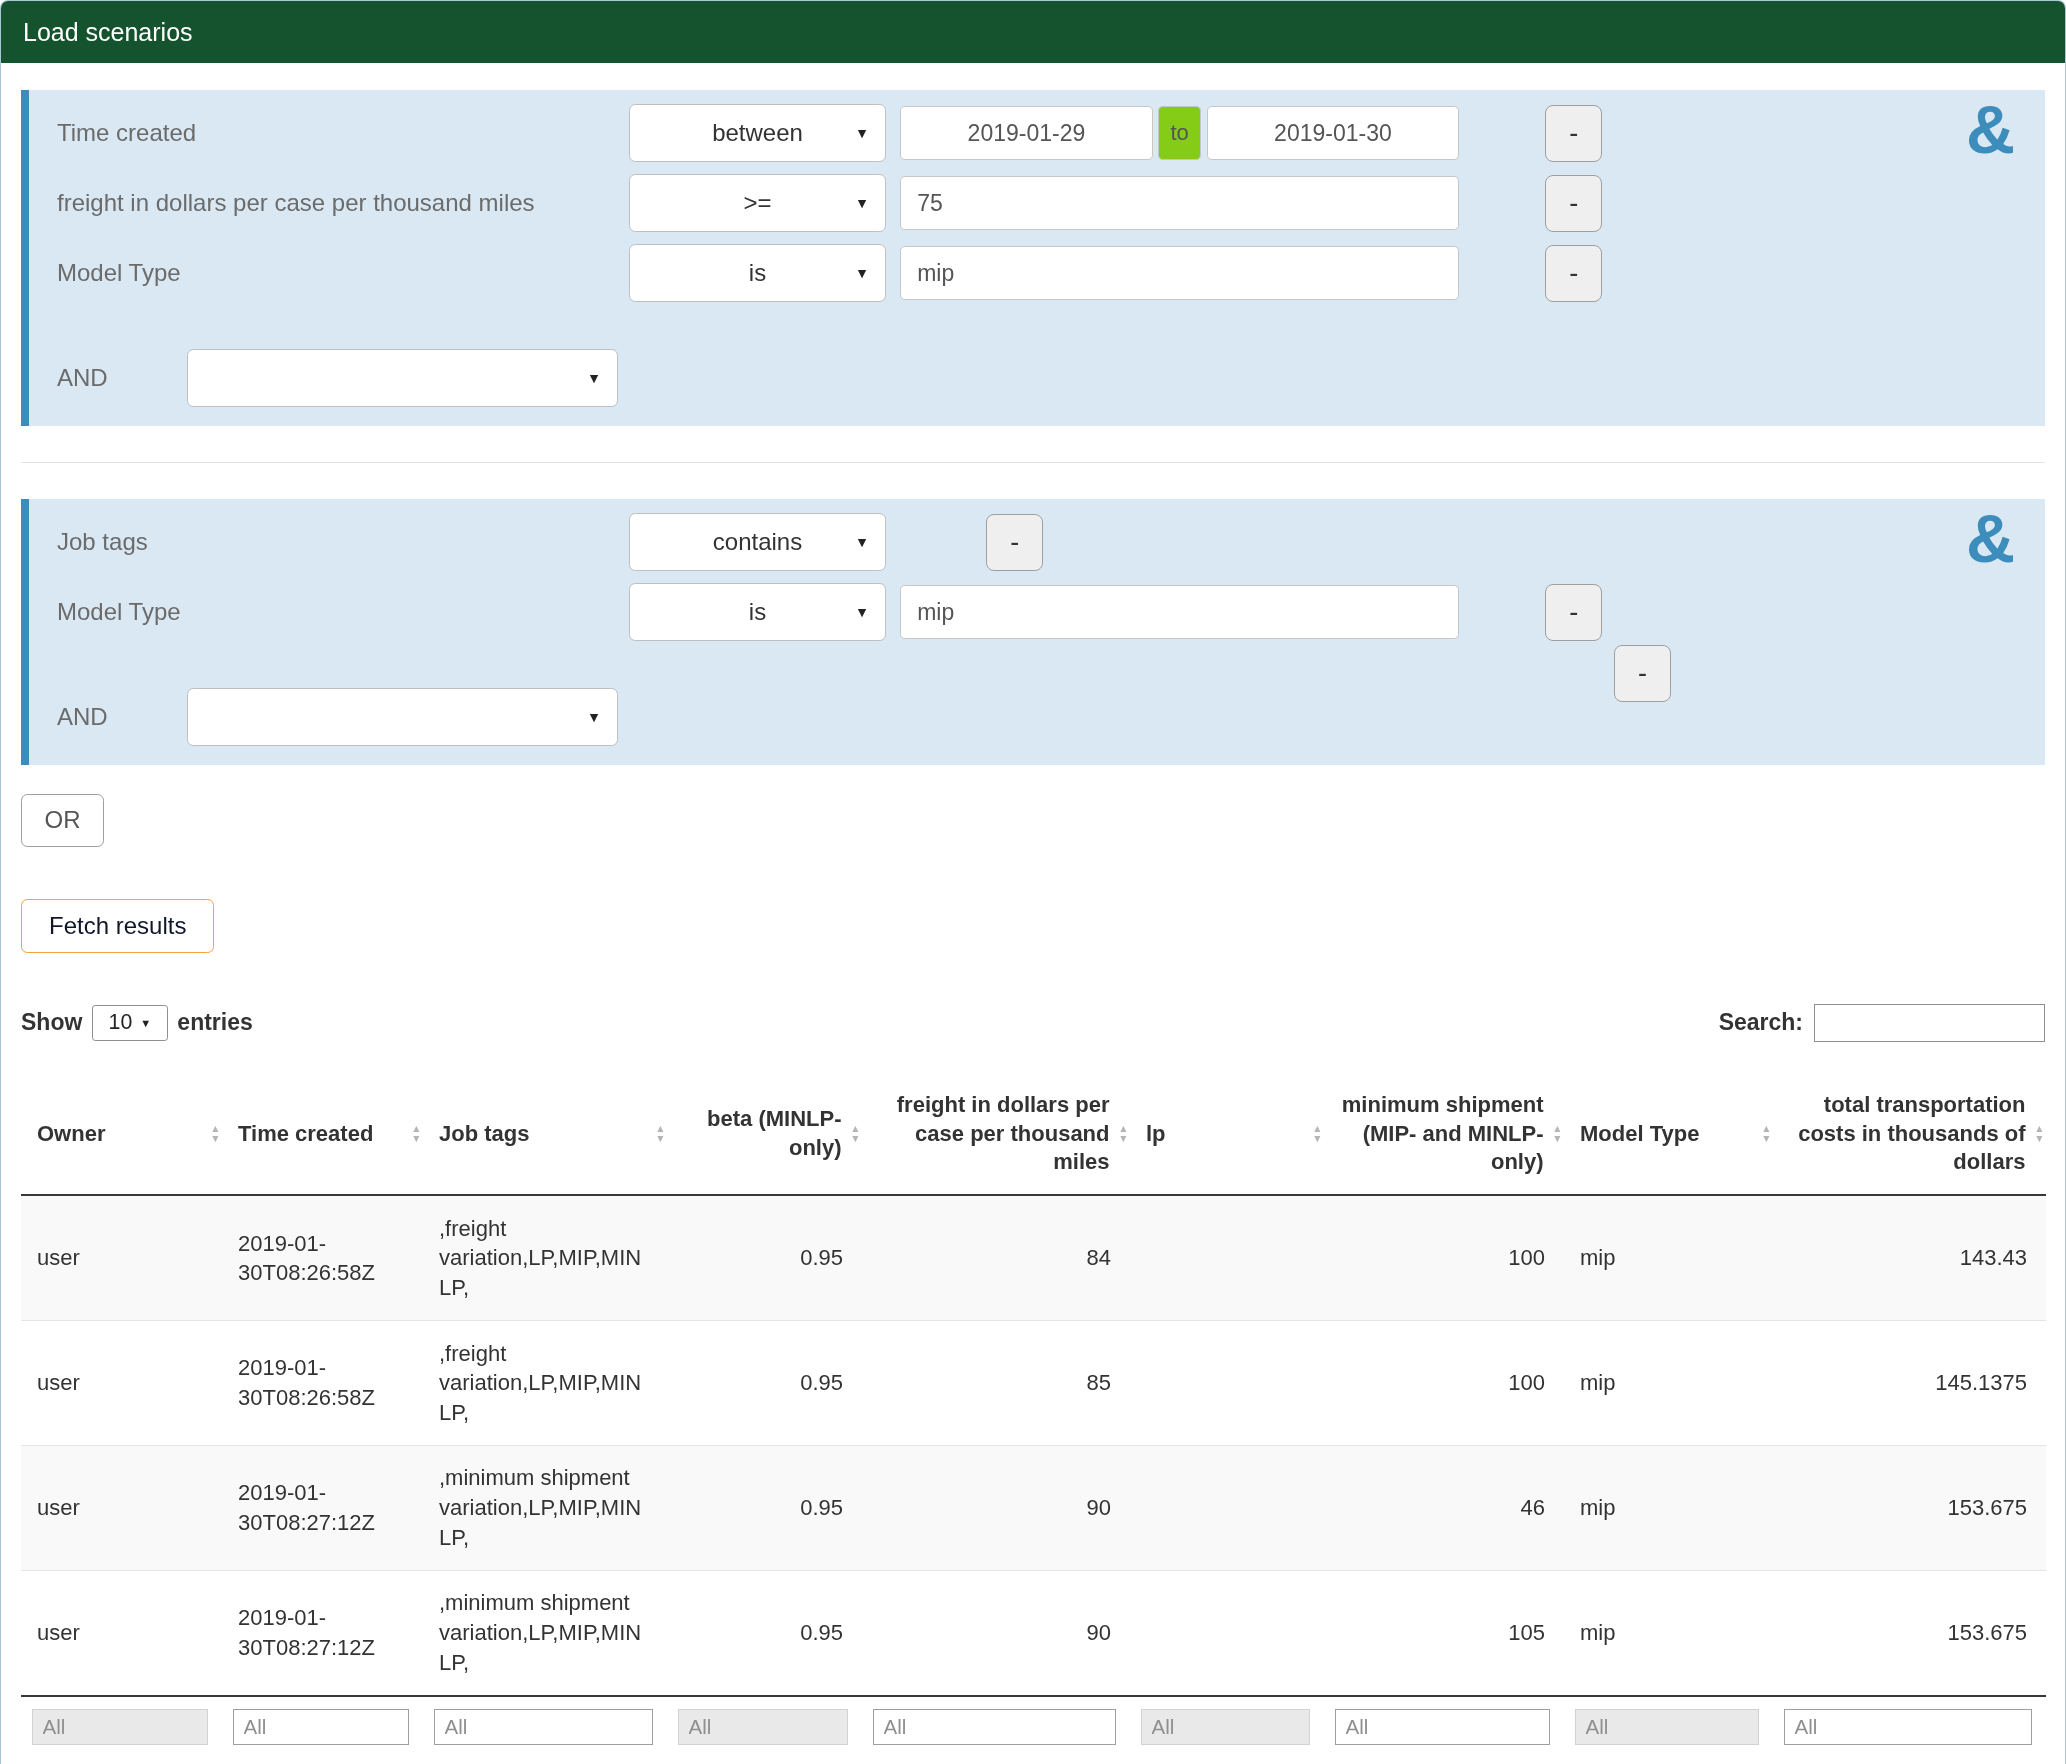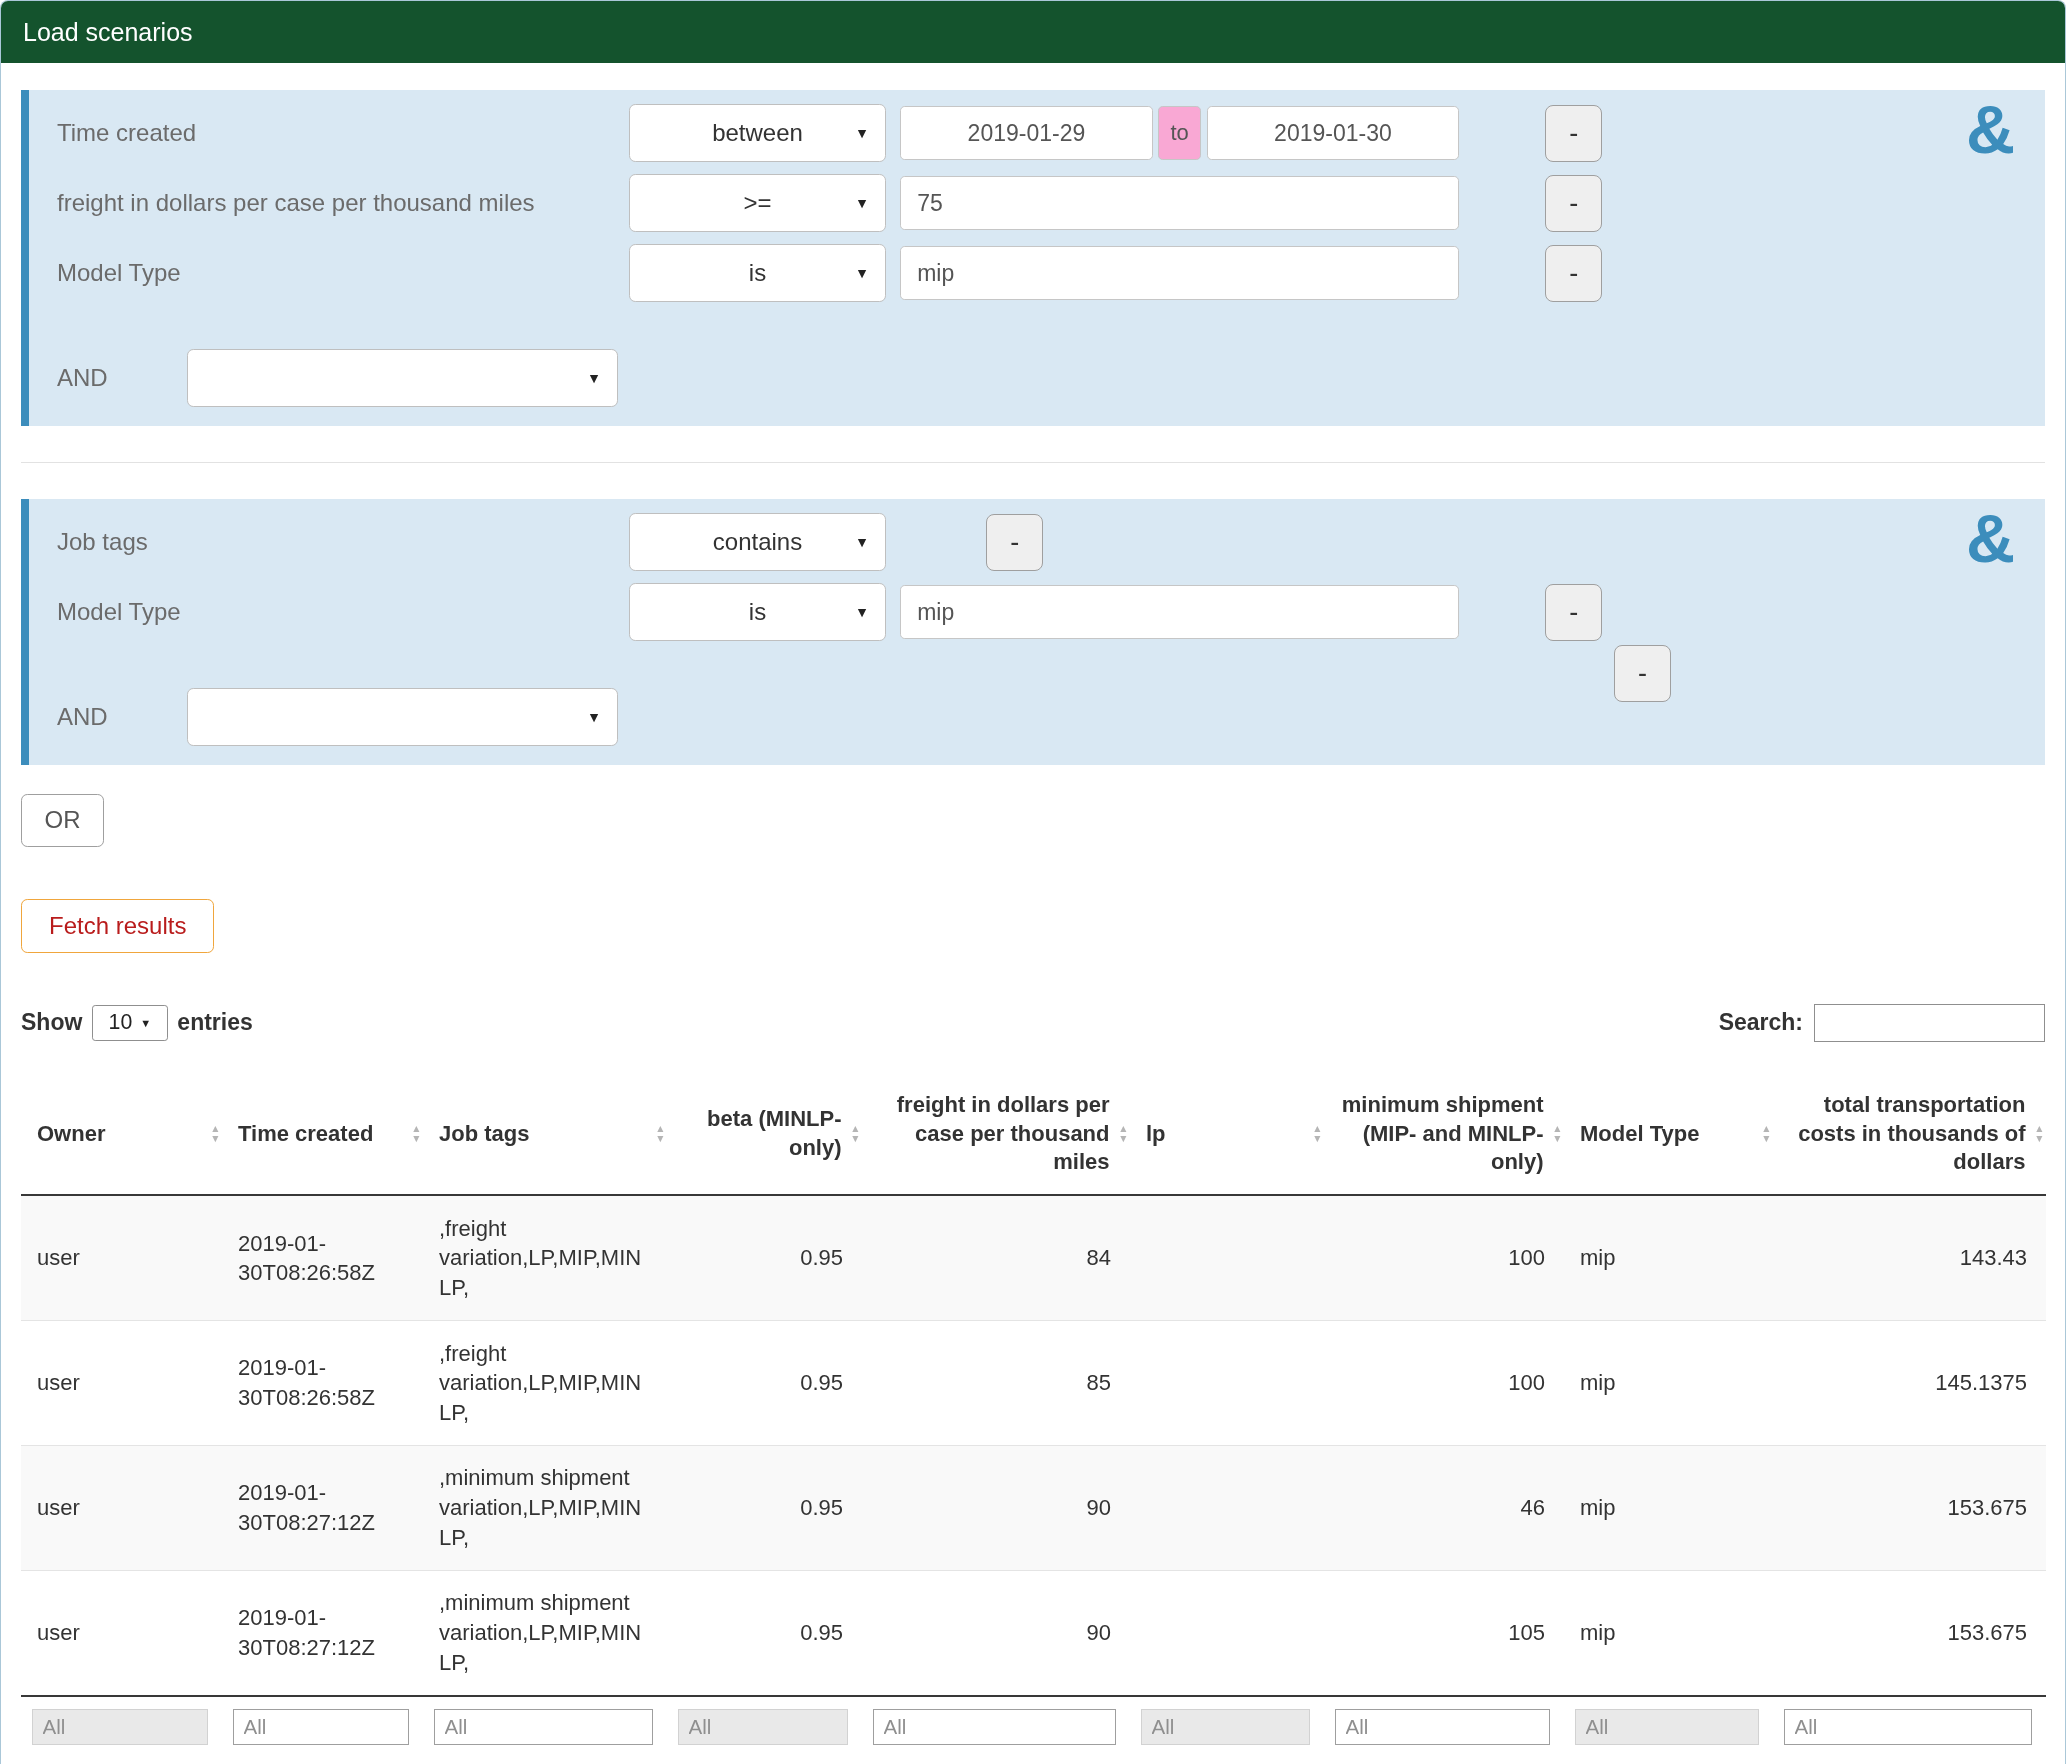--- a/index.html
+++ b/index.html
@@ -11,30 +11,30 @@
   .group{position:relative;background:#d9e8f3;border-left:8px solid #3c8dbc;padding:14.2px 0 19px 0;}
   .amp{position:absolute;top:4.7px;right:30px;font-size:68px;font-weight:bold;color:#3c8dbc;line-height:1;}
   .g-row{display:flex;align-items:center;height:58px;margin-bottom:12px;padding-left:28px;}
   .g-label{width:572px;font-size:24px;color:#6b6b6b;}
   .g-select{position:relative;width:257px;height:58px;background:#fff;border:0.8px solid #bfbfbf;border-radius:6.3px;display:flex;align-items:center;justify-content:center;font-size:24px;color:#333;margin-right:14.2px;cursor:pointer;box-sizing:border-box;}
   .g-select .caret{position:absolute;right:16px;top:50%;transform:translateY(-50%);font-size:14.2px;color:#222;}
   .g-inputs{display:flex;align-items:center;width:559px;}
   .g-input{height:54px;border:0.8px solid #c6c6c6;border-radius:4.7px;font-size:23px;color:#555;padding:0 16px;box-sizing:border-box;background:#fff;font-family:inherit;}
   .g-input.full{width:559px;}
   .g-input.date{flex:1;min-width:0;text-align:center;padding:0 6.3px;}
-  .to-addon{width:43px;height:54px;flex:none;margin:0 5.5px;border:0.8px solid #c6c6c6;border-radius:4.7px;display:flex;align-items:center;justify-content:center;font-size:22px;color:#555;background:#f9a8d4;box-sizing:border-box;}
+  .to-addon{width:43px;height:54px;flex:none;margin:0 5.5px;border:0.8px solid #c6c6c6;border-radius:4.7px;display:flex;align-items:center;justify-content:center;font-size:22px;color:#555;background:#84cc16;box-sizing:border-box;}
   .btn-minus{width:57px;height:57px;margin-left:86px;background:#efefef;border:1.6px solid #9f9f9f;border-radius:8px;font-size:27px;color:#333;display:flex;align-items:center;justify-content:center;cursor:pointer;font-family:inherit;}
   .group-remove{position:absolute;left:1585px;top:146px;margin-left:0;}
   .g-and{display:flex;align-items:center;margin-top:47px;padding-left:28px;}
   .and-label{width:130px;font-size:24px;color:#6b6b6b;}
   .g-select.empty{width:431px;}
   .separator{border:none;border-top:0.8px solid #e2e2e2;margin:36px 0;}
 
   .btn-or{margin-top:28.4px;width:83px;height:53px;background:#fff;border:1.6px solid #9f9f9f;border-radius:6.3px;font-size:24px;color:#555;display:flex;align-items:center;justify-content:center;cursor:pointer;font-family:inherit;}
-  .btn-fetch{margin-top:52px;height:54px;padding:16px 27px;background:#fff;border:1.6px solid #f0a63d;border-radius:6.3px;font-size:24px;color:#b91c1c;display:inline-flex;align-items:center;cursor:pointer;font-family:inherit;}
+  .btn-fetch{margin-top:52px;height:54px;padding:16px 27px;background:#fff;border:1.6px solid #f0a63d;border-radius:6.3px;font-size:24px;color:#0f172a;display:inline-flex;align-items:center;cursor:pointer;font-family:inherit;}
 
   
   .tbl-controls{display:flex;align-items:center;margin-top:51px;}
   .ctl-label{font-size:23px;font-weight:bold;color:#333;text-align:right;}
   .page-size{width:76px;height:36px;border:0.8px solid #8f8f8f;border-radius:3.2px;display:flex;align-items:center;justify-content:center;gap:8px;font-size:21.3px;color:#222;margin:0 9.5px;background:#fff;cursor:pointer;box-sizing:border-box;}
   .ps-caret{font-size:11px;color:#222;}
   .search-wrap{margin-left:auto;display:flex;align-items:center;}
   .search-input{width:231px;height:38px;border:1.6px solid #8f8f8f;margin-left:11px;font-size:21.3px;padding:0 9.5px;box-sizing:border-box;font-family:inherit;}
 
   

